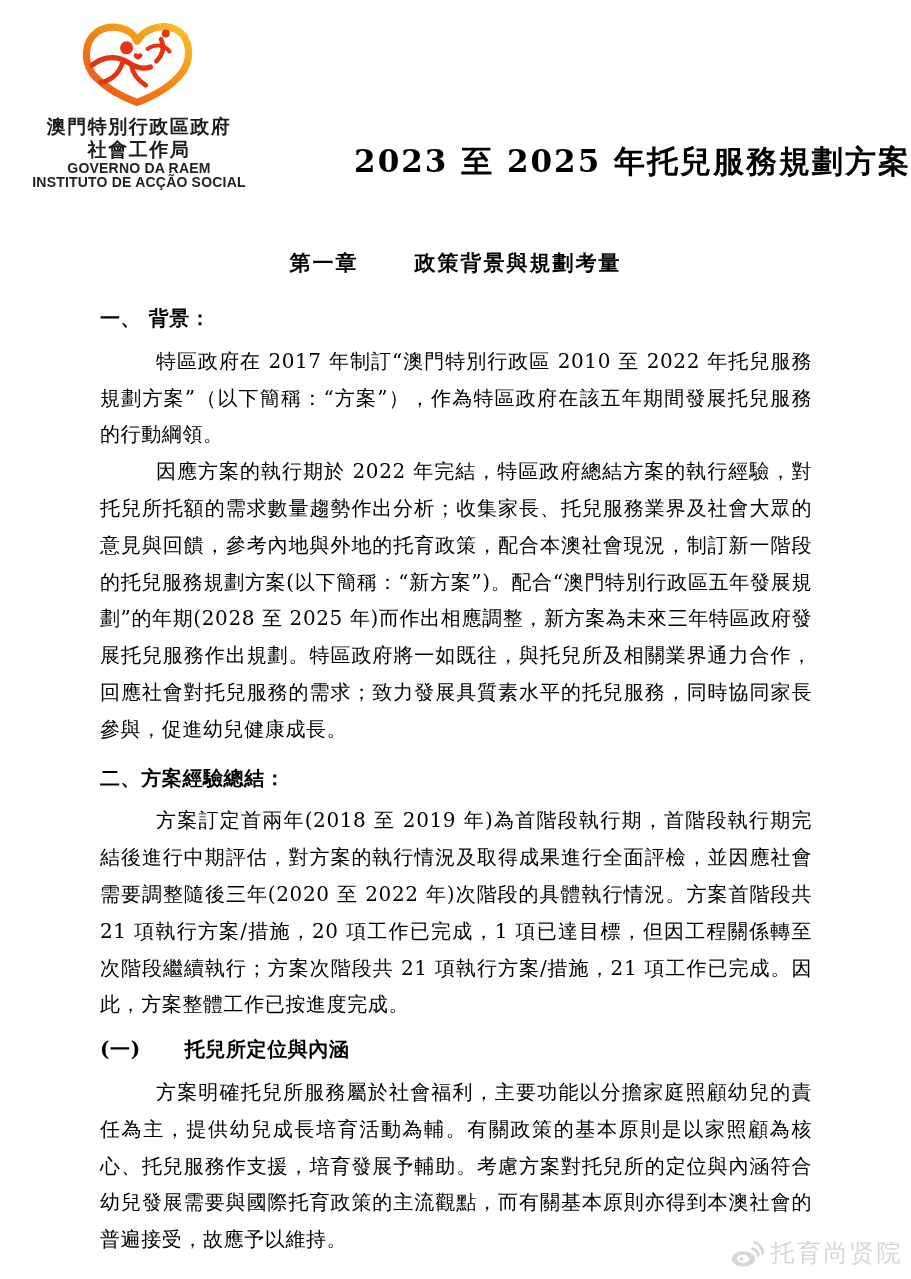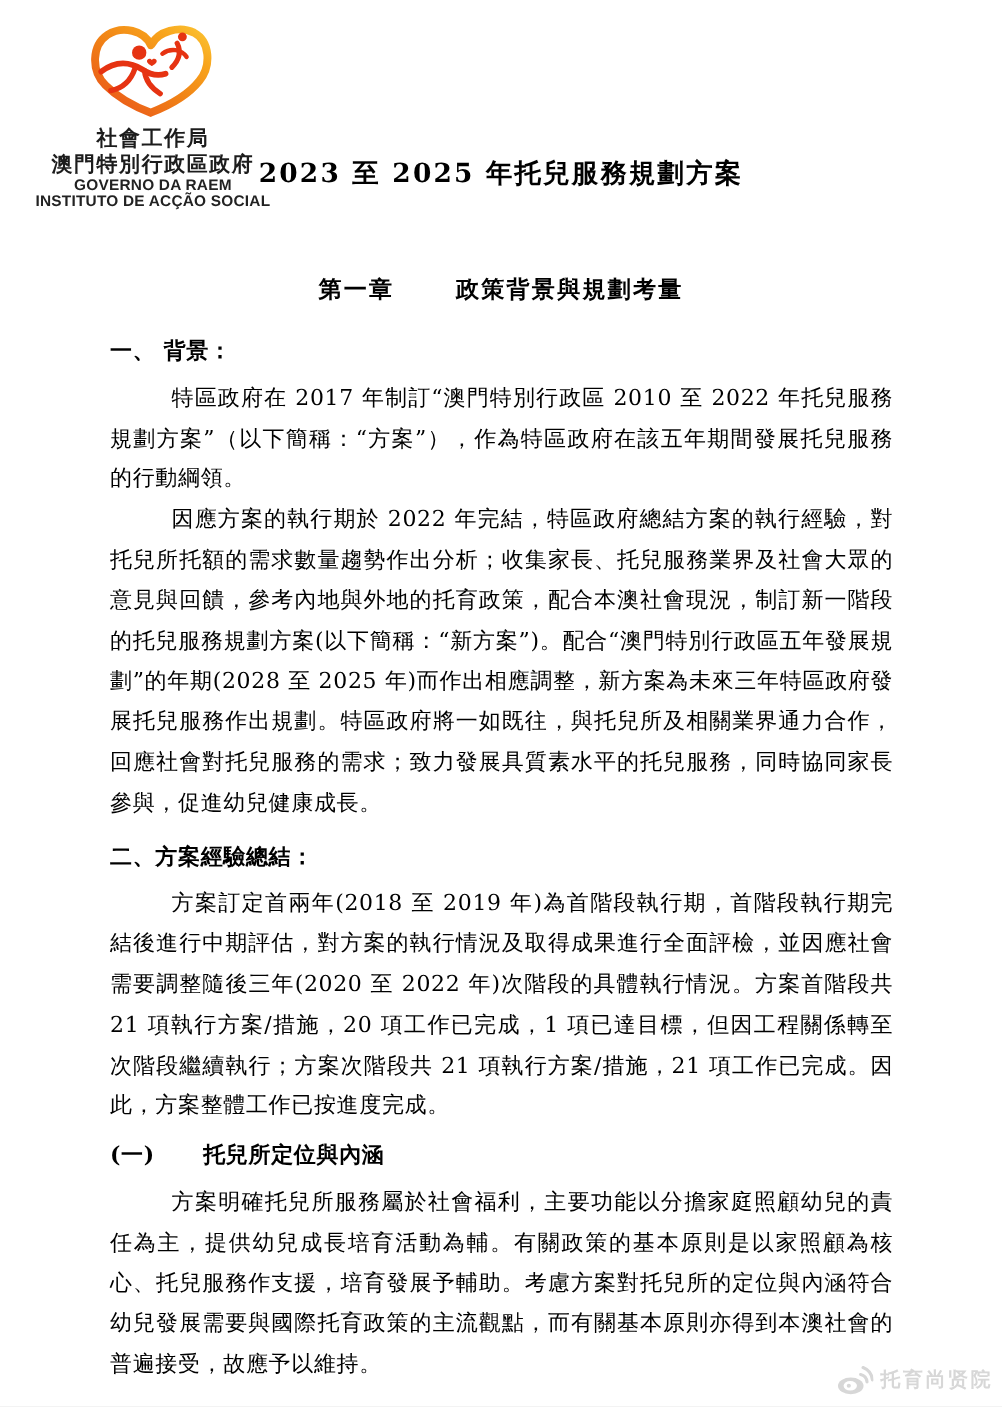--- a/index.html
+++ b/index.html
@@ -19,21 +19,21 @@
     text-align:center;
     font-family:"Liberation Sans", sans-serif;
   }
   .logo-heart { display:block; margin:0 auto 3px auto; }
   .org-cn { font-size:19px; font-weight:bold; letter-spacing:1.5px; line-height:23px; color:#1c1c1c; }
   .org-pt { font-size:14px; font-weight:bold; letter-spacing:0.2px; line-height:14px; color:#222; }
 
   
   .doc-title { position:absolute; top:133px; left:0; width:100%; text-align:center; font-weight:bold; }
   .doc-title-1 { font-size:24px; letter-spacing:4px; }
-  .doc-title-2 { font-size:24px; margin-top:8px; letter-spacing:2px; }
+  .doc-title-2 { font-size:31px; margin-top:8px; letter-spacing:2px;text-align:right; }
 
   .chapter {
     position:absolute; top:249px; left:0; width:100%;
     display:flex; justify-content:center; gap:56px;
     font-size:21px; font-weight:bold; letter-spacing:2px;
   }
 
   
   .content {
     position:absolute; left:100px; top:300px; width:712px;
@@ -46,22 +46,22 @@
   .content p.cont { margin-top:0; }
   .sub-heading {
     margin-top:8px; font-size:20px; font-weight:bold;
     display:flex; gap:44px;
   }
 
   
   .watermark {
     position:absolute; right:8px; bottom:10px;
     display:flex; align-items:center; gap:7px;
-    color:#d7d7d7; font-size:18px; letter-spacing:2.5px;
-    font-family:"Liberation Sans", sans-serif; font-weight:bold;
+    color:#d7d7d7; font-size:24px; letter-spacing:2.5px;
+    font-family:"Liberation Sans", sans-serif; font-weight:normal;
     user-select:none;
   }
 </style>
 </head>
 <body>
 
 <div class="page">
 
   <div class="logo-block">
     <svg class="logo-heart" width="126" height="90" viewBox="0 0 130 94" aria-hidden="true">
@@ -80,22 +80,22 @@
         <circle cx="52" cy="27" r="6.8" fill="#e63312" stroke="none"></circle>
         <path d="M16,45 C30,34 44,36 55,43 C61,47 68,50 77,47" stroke-width="5.5"></path>
         <path d="M48,42 C44,54 36,61 25,63" stroke-width="5"></path>
         <path d="M57,44 C58,55 64,61 72,66" stroke-width="5"></path>
         <circle cx="93" cy="12" r="4.2" fill="#e63312" stroke="none"></circle>
         <path d="M88,18 C92,26 90,34 83,41" stroke-width="4.8"></path>
         <path d="M74,28 C82,22 92,24 97,31" stroke-width="4.2"></path>
         <path d="M64,34 c-1.5,-2.5 -5.5,-1 -4.5,1.8 c0.8,2 4.5,3.8 4.5,3.8 c0,0 3.7,-1.8 4.5,-3.8 c1,-2.8 -3,-4.3 -4.5,-1.8 z" fill="#e63312" stroke="none"></path>
       </g>
     </svg>
+    <div class="org-cn">澳門特別行政區政府</div>
     <div class="org-cn">社會工作局</div>
-    <div class="org-cn">澳門特別行政區政府</div>
     <div class="org-pt">GOVERNO DA RAEM</div>
     <div class="org-pt">INSTITUTO DE ACÇÃO SOCIAL</div>
   </div>
 
   <div class="doc-title">
     <div class="doc-title-2">2023 至 2025 年托兒服務規劃方案</div>
   </div>
 
   <div class="chapter">
     <span>第一章</span>

